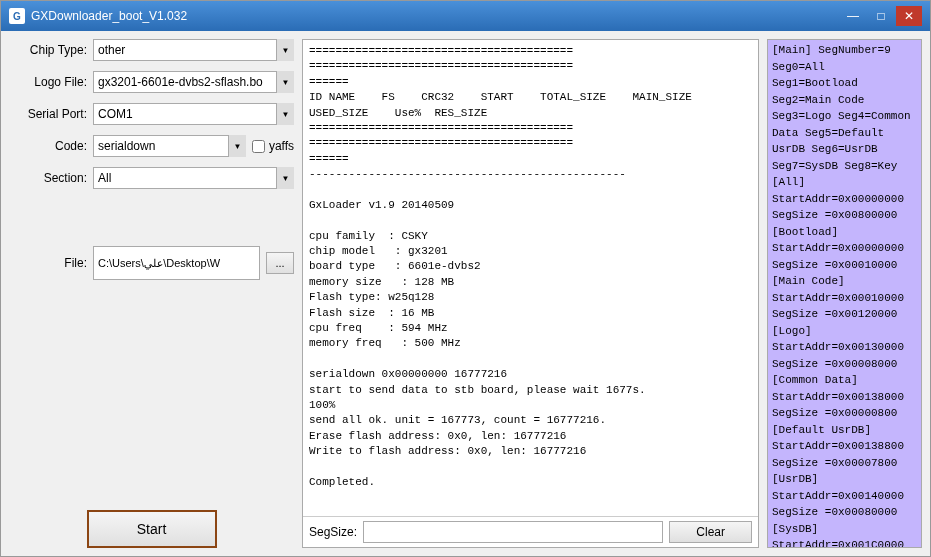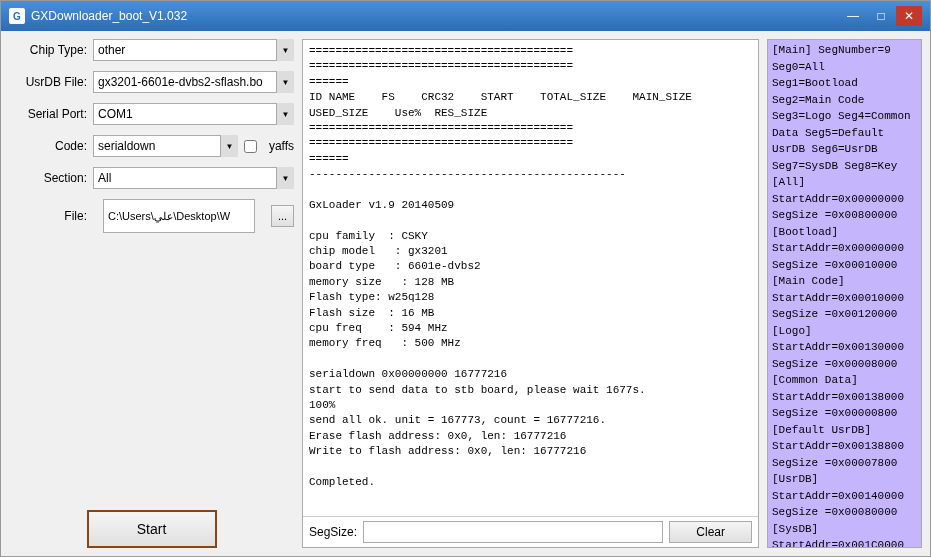--- a/index.html
+++ b/index.html
@@ -116,27 +116,28 @@
       border-left: 1px solid #aaa;
       display: flex;
       align-items: center;
       justify-content: center;
       pointer-events: none;
       font-size: 8px;
     }
     .yaffs-row {
       display: flex;
       align-items: center;
-      gap: 12px;
+      gap: 4px;
       white-space: nowrap;
     }
     .file-row {
       display: flex;
       align-items: center;
-      gap: 16px;
+      gap: 6px;
+      margin-top: 47px;
     }
     .file-input {
       flex: 1;
       height: 34px;
       border: 1px solid #aaa;
       background: white;
       padding: 1px 4px;
       font-size: 11px;
       overflow: hidden;
     }
@@ -270,21 +271,21 @@
         <span class="form-label">Chip Type:</span>
         <div class="select-wrapper">
           <select class="form-select">
             <option>other</option>
           </select>
           <div class="select-arrow">▼</div>
         </div>
       </div>
 
       <div class="form-row">
-        <span class="form-label">UsrDB File:</span>
+        <span class="form-label">Logo File:</span>
         <div class="select-wrapper">
           <select class="form-select">
             <option>gx3201-6601e-dvbs2-sflash.bo</option>
           </select>
           <div class="select-arrow">▼</div>
         </div>
       </div>
 
       <div class="form-row">
         <span class="form-label">Serial Port:</span>

